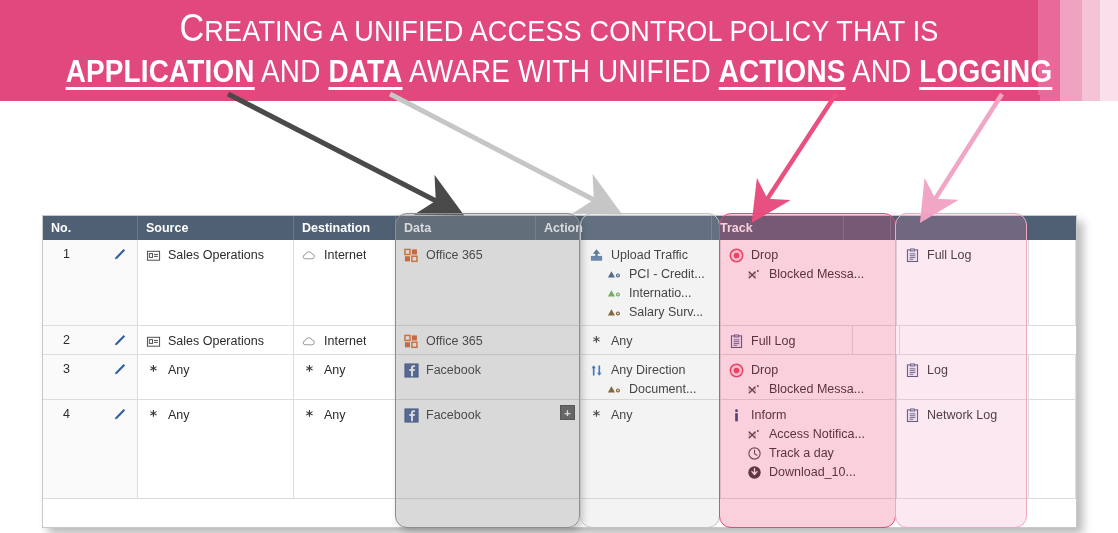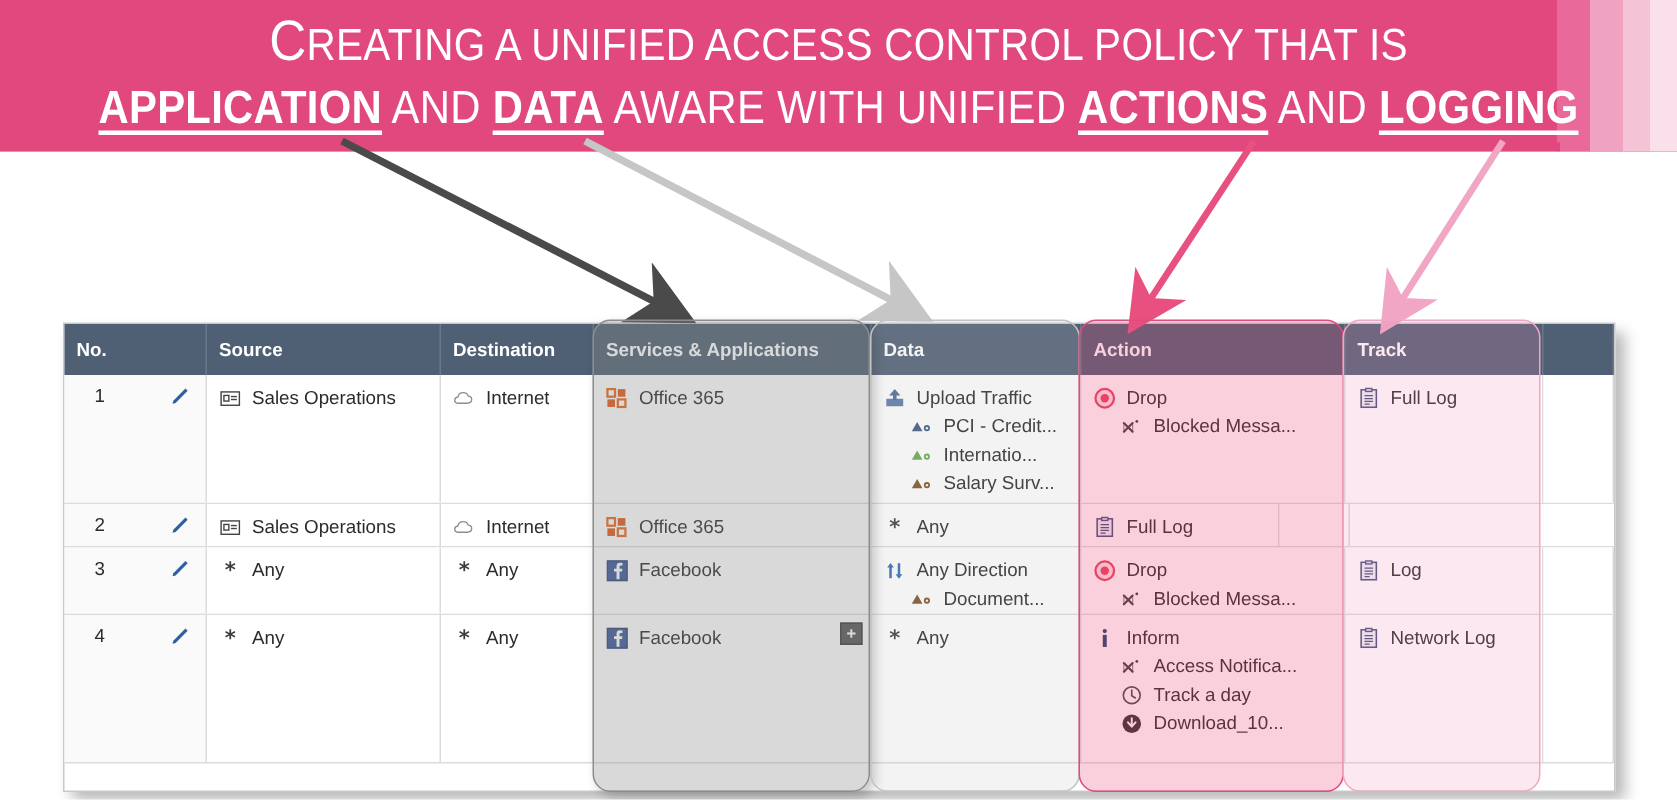--- a/index.html
+++ b/index.html
@@ -53,21 +53,21 @@
   #rulebase {
     position: absolute; left: 42px; top: 215px;
     width: 1035px; height: 313px;
     background: #ffffff;
     border: 1px solid #c9c9c9;
     box-shadow: 6px 6px 9px rgba(0,0,0,0.28);
     z-index: 2;
     font-size: 12.5px;
     color: #2b2b2b;
   }
-  .hdr-row { display: flex; height: 34px; background:#4f6074; }
+  .hdr-row { display: flex; height: 24px; background:#4f6074; }
   .hdr-cell {
     color: #ffffff; font-weight: 700; font-size: 12.5px;
     display: flex; align-items: center; padding-left: 8px;
     border-right: 1px solid #6a7888;
     overflow: hidden; white-space: nowrap;
   }
   .sect-row { display:flex; height:24px; background:#fdfdb4; border-bottom:1px solid #d9d9a0; }
   .sect-cell { display:flex; align-items:center; padding-left:8px; border-right:1px solid #e3e3b0; white-space:nowrap; font-size:12.5px; color:#2b2b2b; }
   .tri { width:0;height:0;border-left:5px solid #333;border-top:4px solid transparent;border-bottom:4px solid transparent;transform:rotate(90deg);margin-right:7px;margin-left:2px; }
 
@@ -138,21 +138,20 @@
   <line x1="390" y1="94" x2="600" y2="203" stroke="#c6c6c6" stroke-width="5" marker-end="url(#ah-lite)"></line>
   <line x1="836" y1="94" x2="764" y2="204" stroke="#e8517f" stroke-width="4.5" marker-end="url(#ah-pink)"></line>
   <line x1="1002" y1="94" x2="932" y2="204" stroke="#f0a6c4" stroke-width="4.5" marker-end="url(#ah-pnk2)"></line>
 </svg>
 
 <div id="rulebase">
   <div class="hdr-row" id="hdr-row">
       <div class="hdr-cell" style="width: 95px; flex: 0 0 95px;">No.</div>
       <div class="hdr-cell" style="width: 156px; flex: 0 0 156px;">Source</div>
       <div class="hdr-cell" style="width: 102px; flex: 0 0 102px;">Destination</div>
-      <div class="hdr-cell" style="width: 185px; flex: 0 0 185px;">Services &amp; Applications</div>
       <div class="hdr-cell" style="width: 140px; flex: 0 0 140px;">Data</div>
       <div class="hdr-cell" style="width: 176px; flex: 0 0 176px;">Action</div>
       <div class="hdr-cell" style="width: 132px; flex: 0 0 132px;">Track</div>
       <div class="hdr-cell" style="width: 47px; flex: 0 0 47px;"></div>
     </div>
   <div id="rows-host">
       <div class="rule-row" style="height: 86px;">
         <div class="cell no" style="width: 95px; flex: 0 0 95px;">
           <span class="num">1</span>
           <span class="ic"><svg viewBox="0 0 16 16" width="15" height="15">

